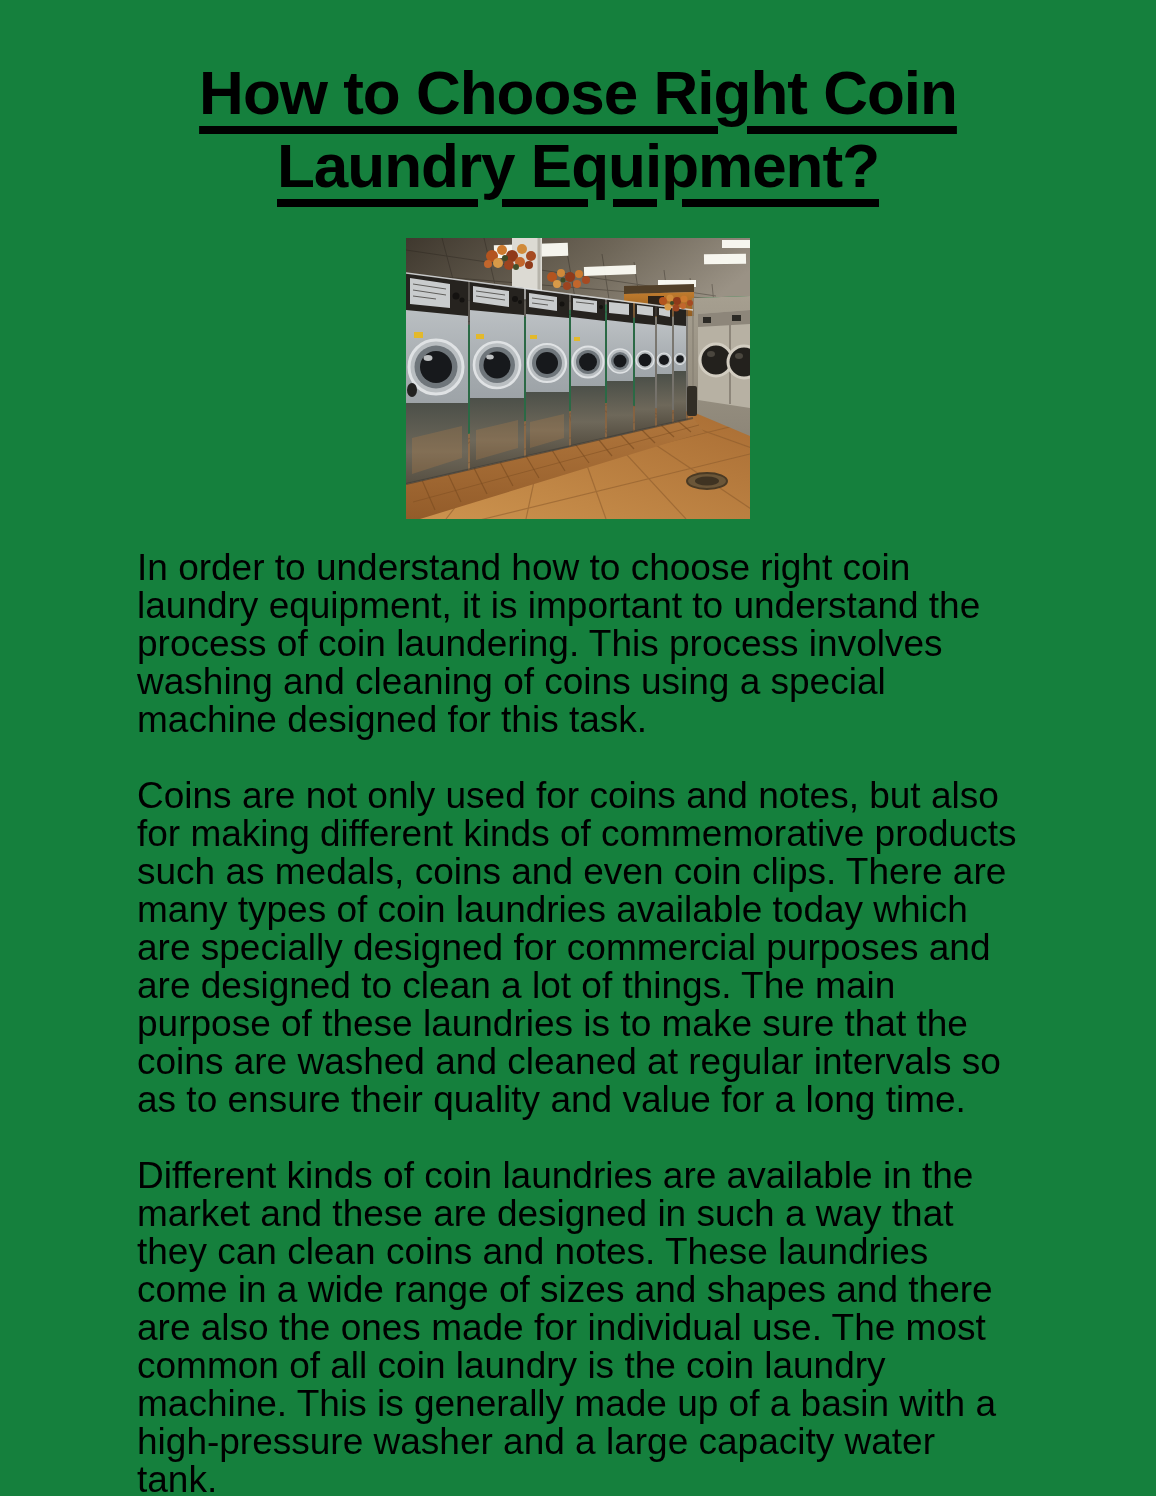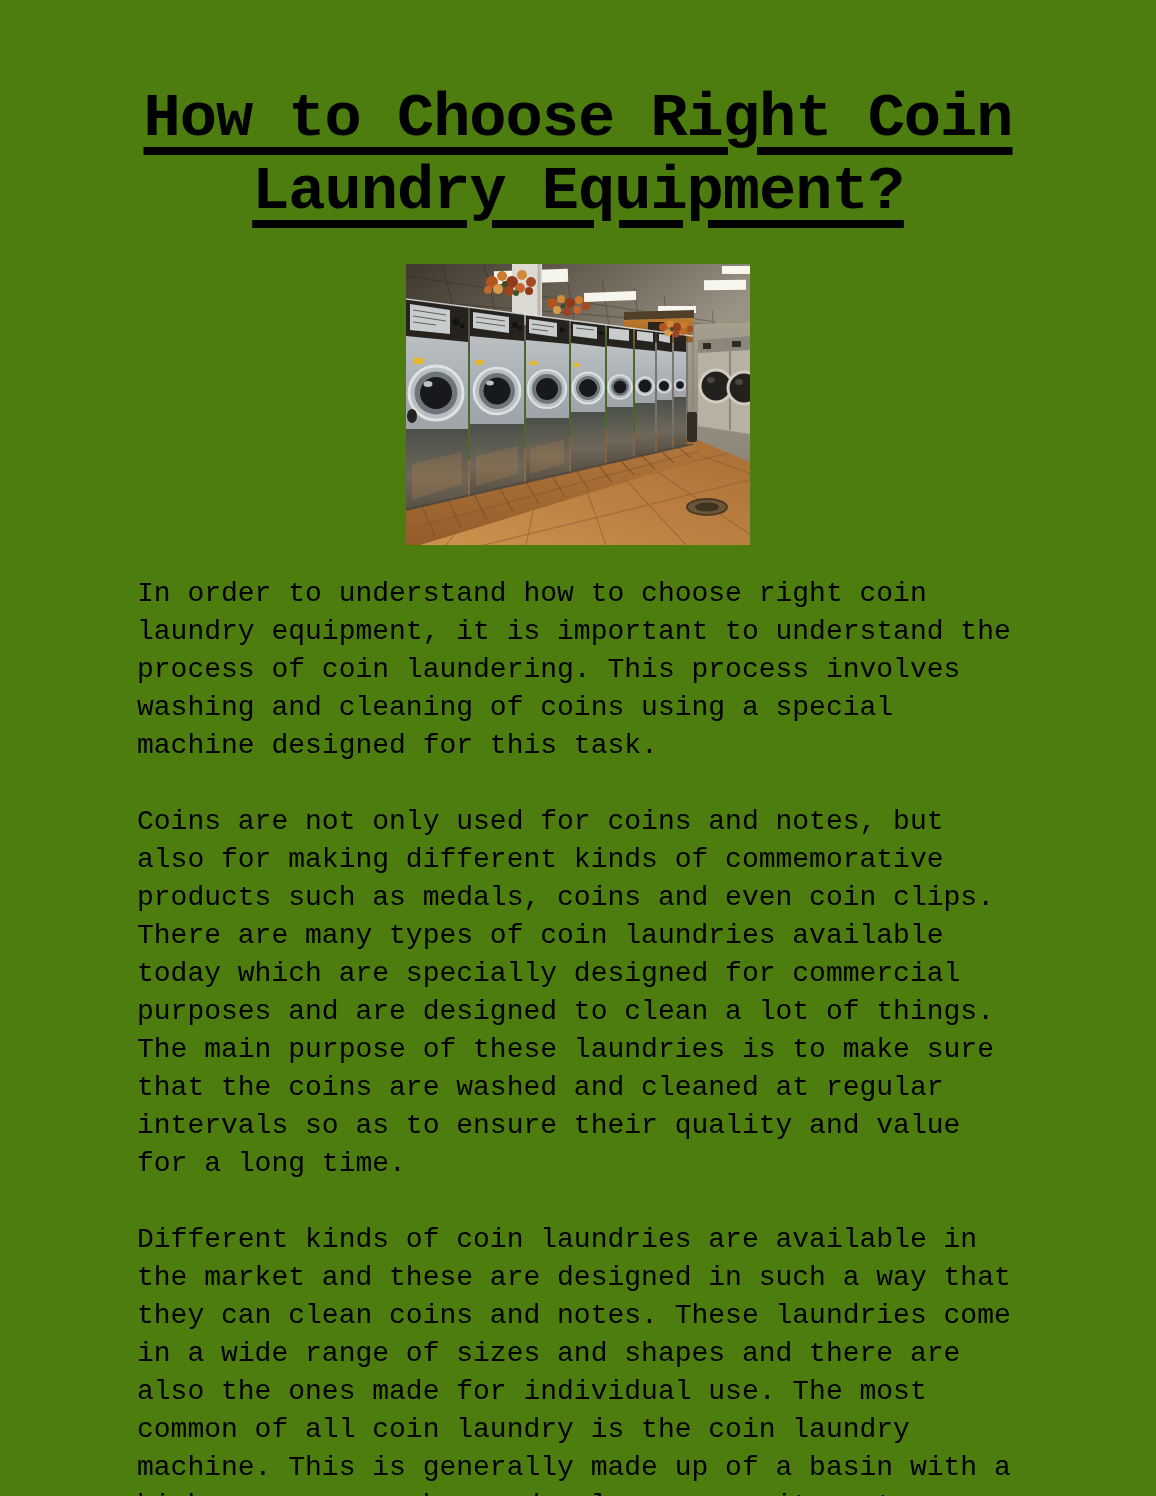--- a/index.html
+++ b/index.html
@@ -1,24 +1,24 @@
 <!DOCTYPE html>
 <html><head>
 <meta charset="utf-8">
 <style>
   html, body { margin: 0; padding: 0; background: #ffffff; }
   .page {
     position: relative;
     width: 1156px;
     height: 1496px;
     margin: 0 auto;
-    background: #4d7c0f;
+    background: #15803d;
     box-sizing: border-box;
-    padding-top: 82px;
-    font-family: Liberation Mono, monospace;
+    padding-top: 56px;
+    font-family: Liberation Sans, sans-serif;
     color: #000000;
     overflow: hidden;
   }
   .title {
     margin: 0 auto;
     width: 980px;
     text-align: center;
     font-size: 62px;
     line-height: 1.18;
     font-weight: bold;
@@ -31,21 +31,21 @@
   .hero {
     display: block;
     width: 344px;
     height: 281px;
     margin: 36px auto 0 auto;
   }
   .hero svg { display: block; width: 344px; height: 281px; }
   .body-text p {
     width: 880px;
     margin: 38px 0 0 137px;
-    font-size: 28px;
+    font-size: 37px;
     line-height: 38px;
     color: #000000;
   }
   .body-text p:first-child { margin-top: 30px; }
 </style>
 </head>
 <body>
 
 <div class="page">
 

